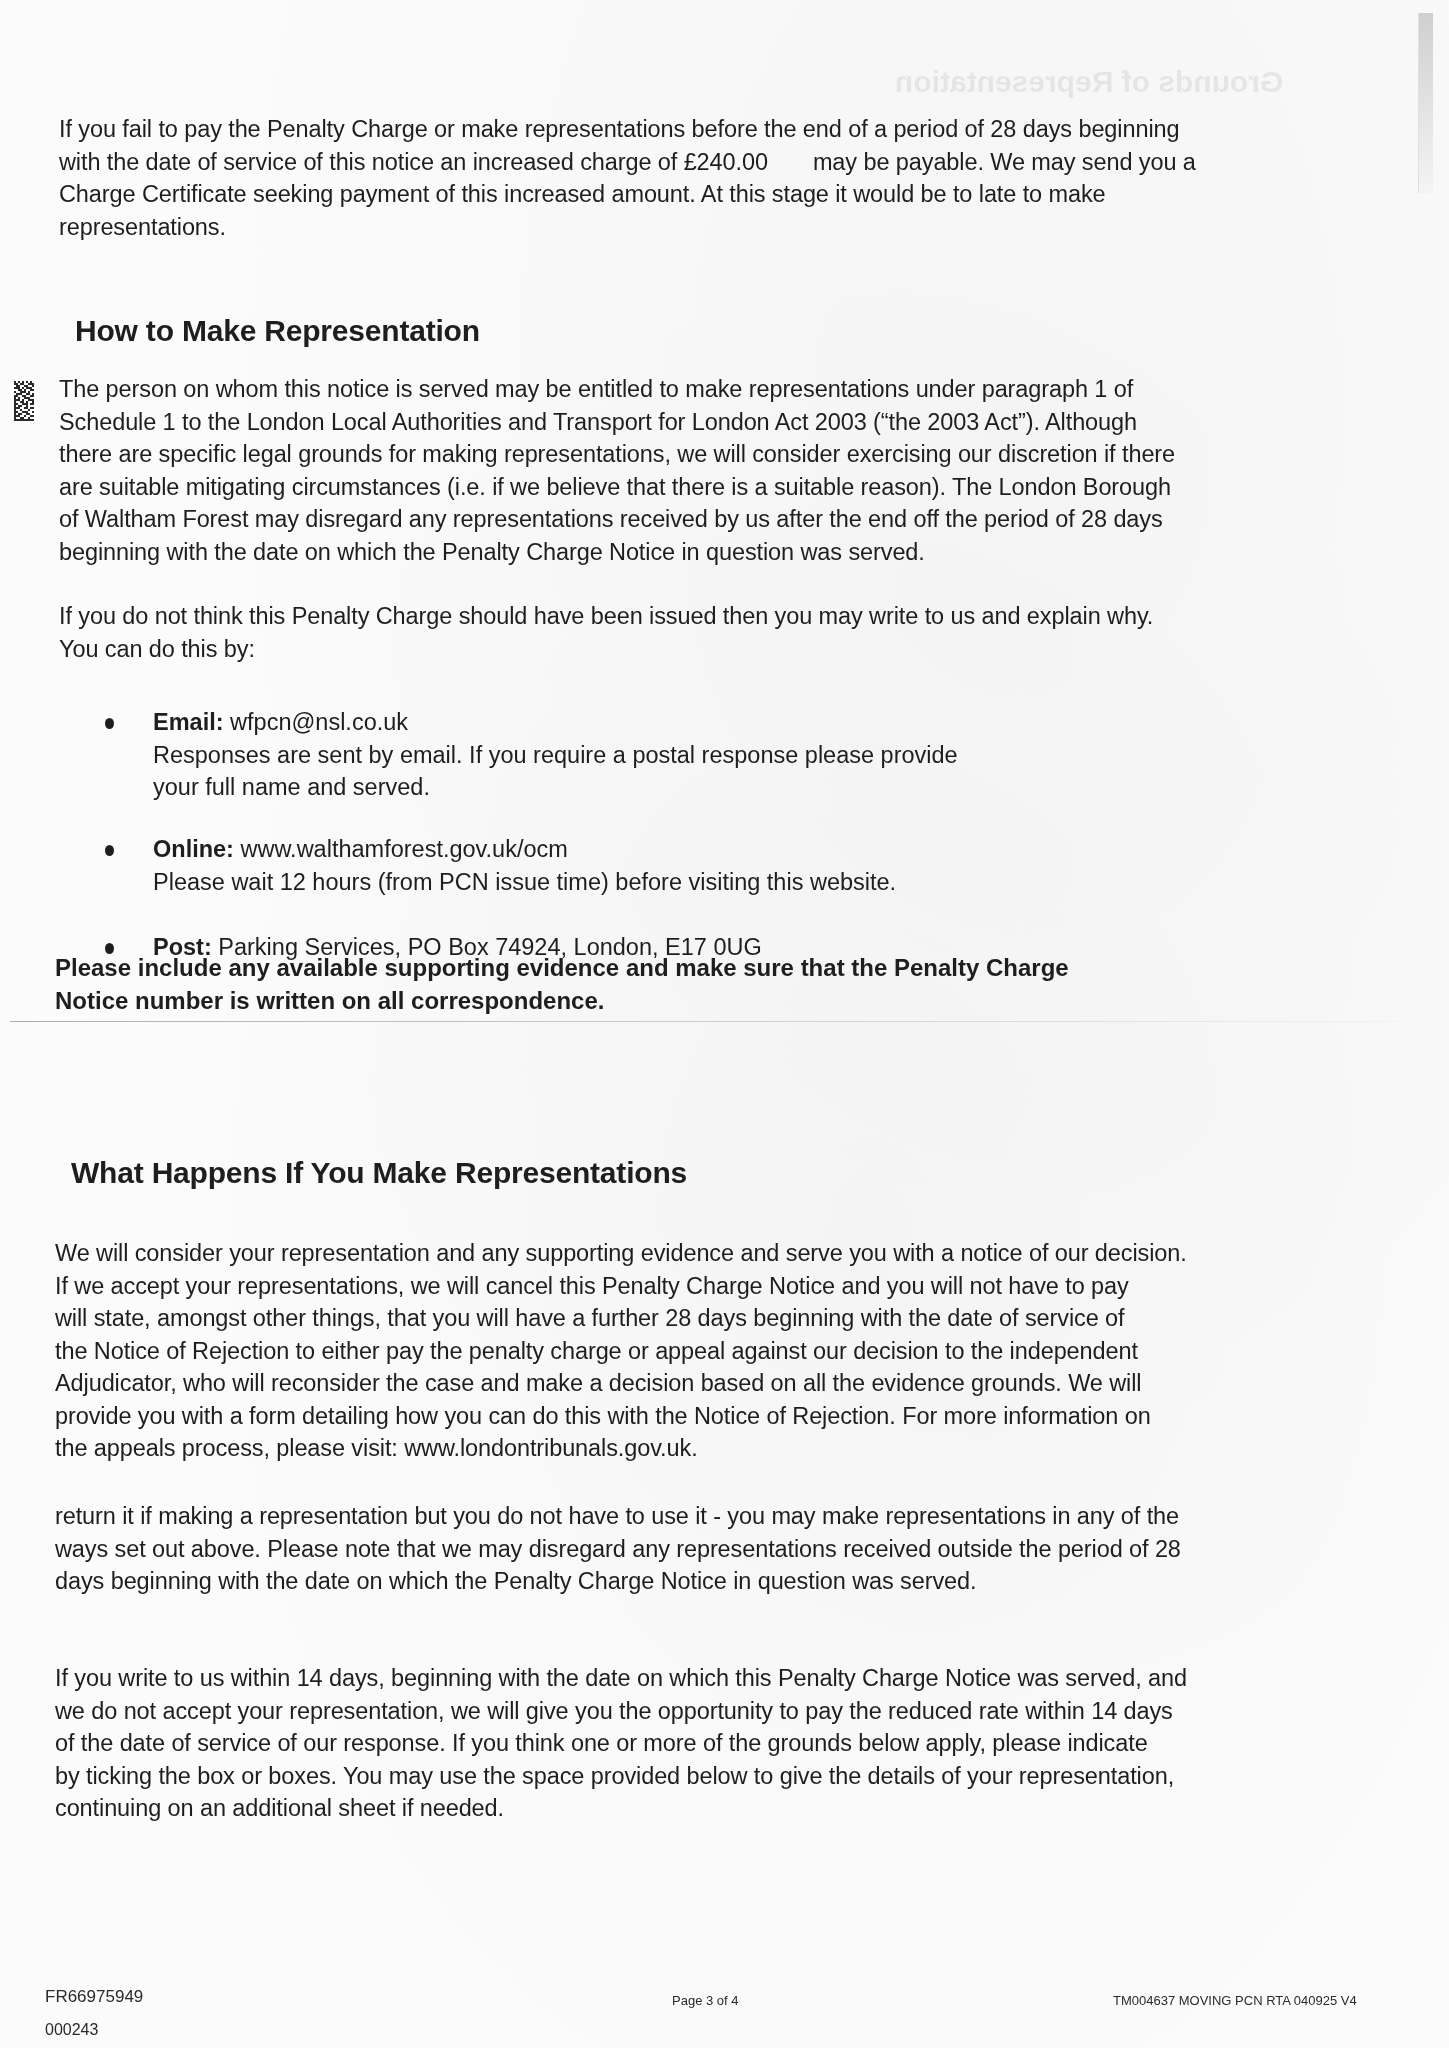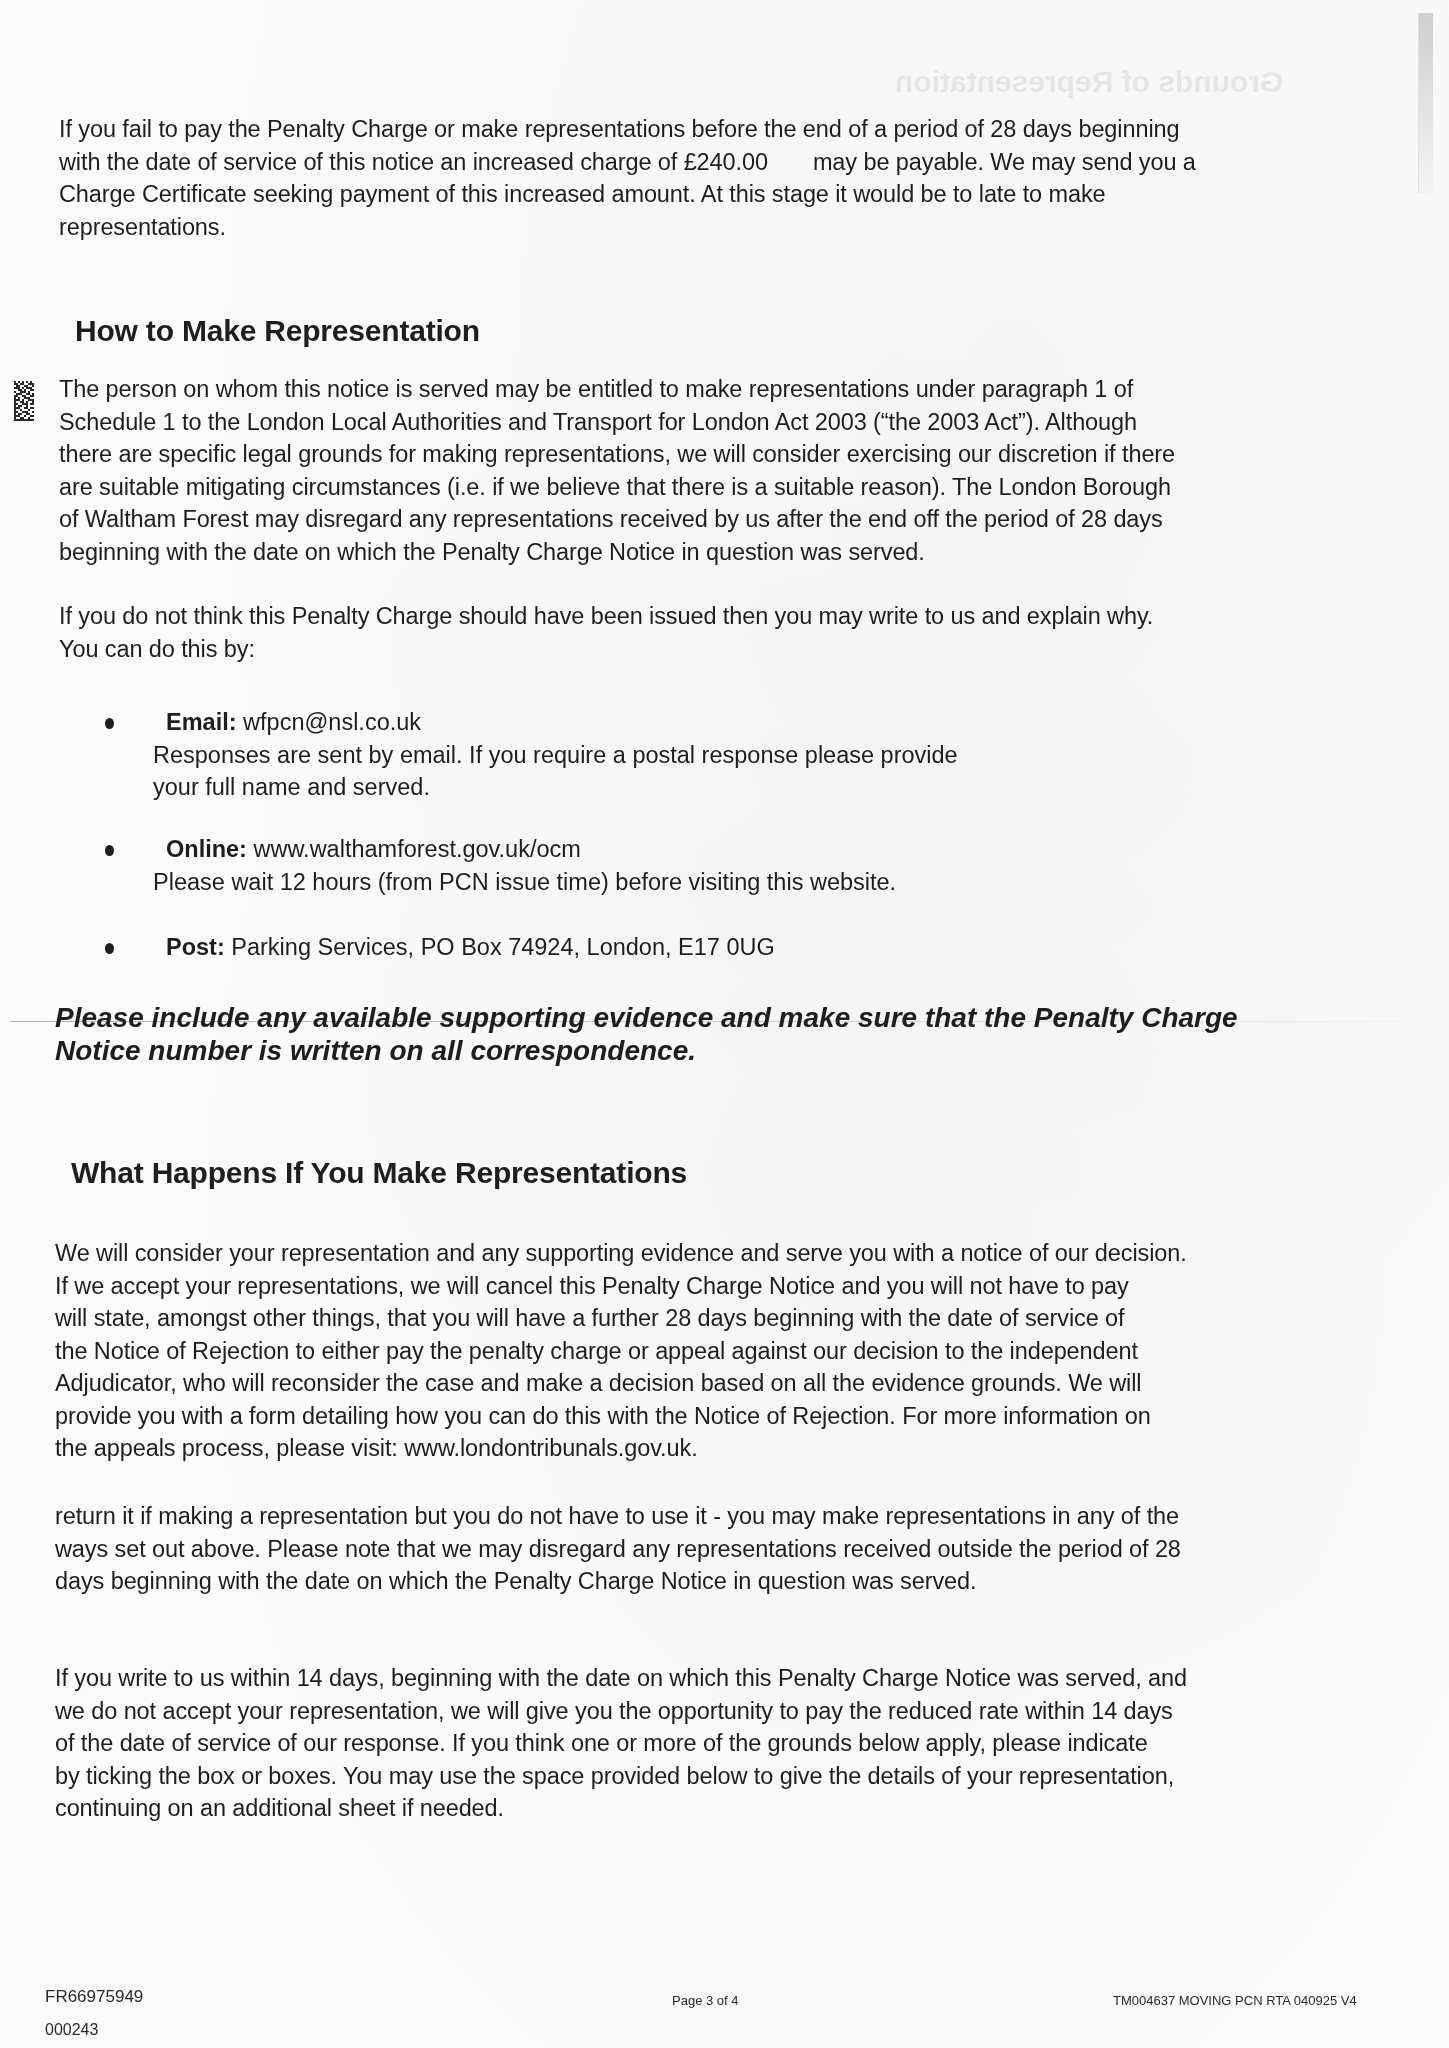--- a/index.html
+++ b/index.html
@@ -64,30 +64,29 @@
       height: 11px;
       border-radius: 50%;
       background: #1e1e1e;
     }
     .bullet-body {
       position: absolute;
       left: 48px;
       top: 0;
       width: 1150px;
     }
-    .bold { font-weight: bold; margin-left: 13px; }
+    .bold { font-weight: bold; }
     .notice {
       position: absolute;
       left: 55px;
-      top: 1002px;
+      top: 952px;
       width: 1250px;
-      font-size: 28px;
+      font-size: 24px;
       line-height: 32.5px;
       font-weight: bold;
-      font-style: italic;
     }
     .fold-line {
       position: absolute;
       left: 10px;
       top: 1021px;
       width: 1390px;
       height: 1px;
       background: linear-gradient(90deg, rgba(120,120,120,0.6), rgba(160,160,160,0.3) 70%, rgba(200,200,200,0.1));
     }
     .barcode {

